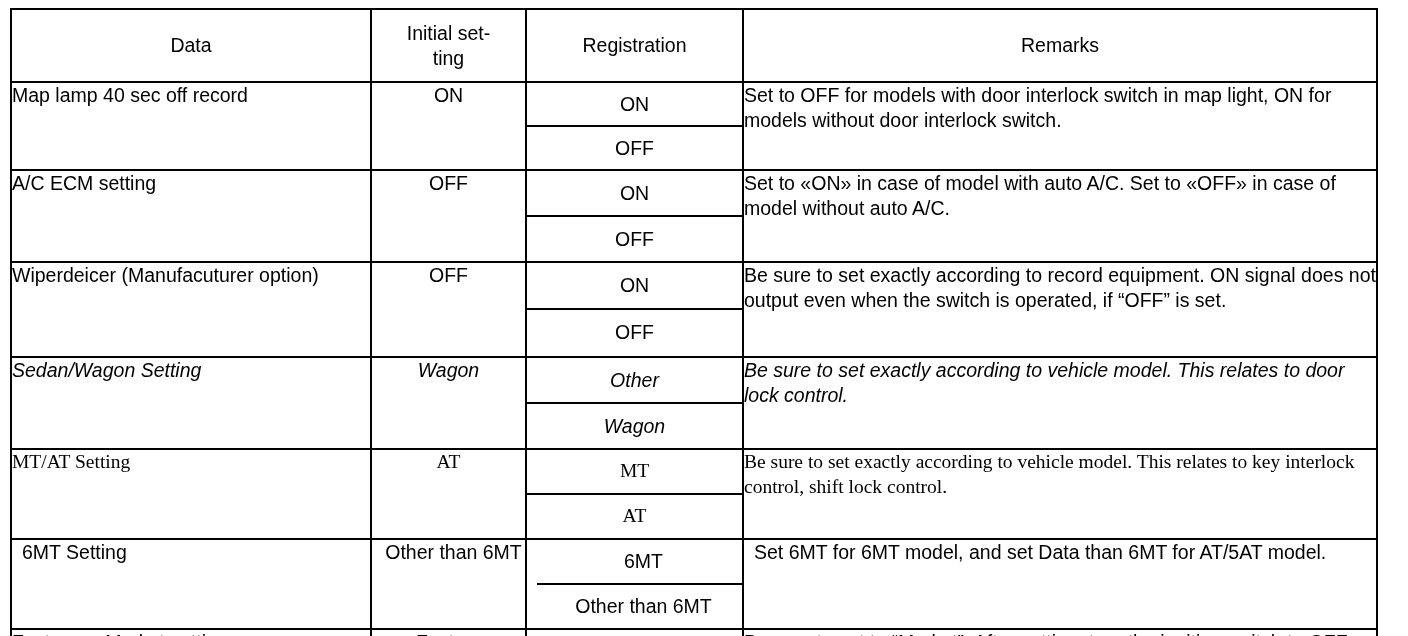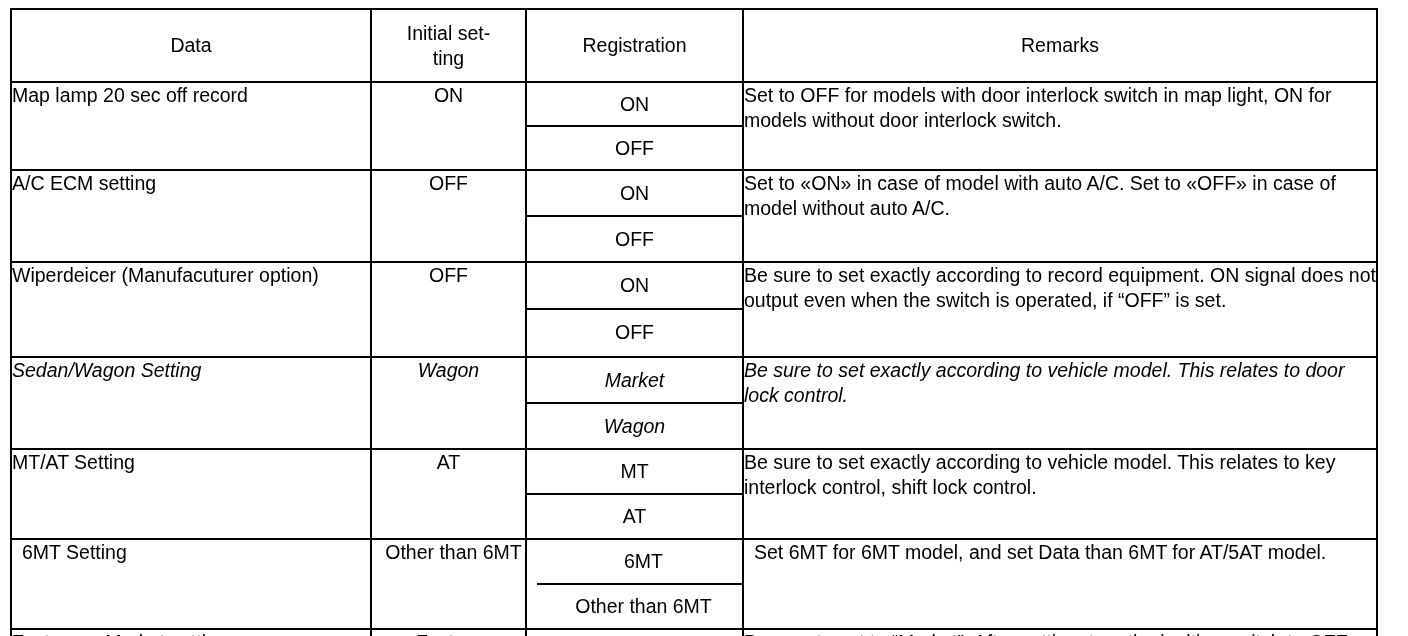--- a/index.html
+++ b/index.html
@@ -95,21 +95,21 @@
   table.reg tr:last-child td {
     border-bottom: none;
   }
 
   
   tr.r0 td { height: 63px; }
   tr.r1 td { height: 72px; }
   tr.r2 td { height: 75px; }
   tr.r3 td { height: 93px; border-radius: 8px; }
   tr.r4 td { height: 75px; font-style: italic; }
-  tr.r5 td { height: 73px; }
+  tr.r5 td { height: 73px; font-family: Liberation Serif, serif; }
   tr.r6 td { height: 71px; padding-left: 10px; }
   tr.r7 td { height: 82px; }
 
   tr.r1 table.reg td { height: 34px; }
   tr.r2 table.reg td { height: 36px; }
   tr.r3 table.reg td { height: 37px; }
   tr.r4 table.reg td { height: 36px; }
   tr.r5 table.reg td { height: 35px; }
   tr.r6 table.reg td { height: 35px; margin-left: 12px; }
   tr.r7 table.reg td { height: 40px; }
@@ -134,21 +134,21 @@
         <td class="head-data">Data</td>
         <td class="head-init">
             <span class="two-line">Initial set-</span>
             <span class="two-line">ting</span>
           </td>
         <td class="head-reg">Registration</td>
         <td class="head-rem">Remarks</td>
       </tr>
 
       <tr class="r1">
-        <td class="cell-data">Map lamp 20 sec off record</td>
+        <td class="cell-data">Map lamp 40 sec off record</td>
         <td class="cell-init">ON</td>
         <td class="cell-reg">
           <table class="reg">
               <tbody>
             <tr>
                   <td>ON</td>
                 </tr>
             <tr>
                   <td>OFF</td>
                 </tr>
@@ -194,21 +194,21 @@
         <td class="cell-remarks">Be sure to set exactly according to record equipment. ON signal does not output even when the switch is operated, if “OFF” is set.</td>
       </tr>
 
       <tr class="r4">
         <td class="cell-data">Sedan/Wagon Setting</td>
         <td class="cell-init">Wagon</td>
         <td class="cell-reg">
           <table class="reg">
               <tbody>
             <tr>
-                  <td>Market</td>
+                  <td>Other</td>
                 </tr>
             <tr>
                   <td>Wagon</td>
                 </tr>
           </tbody>
             </table>
         </td>
         <td class="cell-remarks">Be sure to set exactly according to vehicle model. This relates to door lock control.</td>
       </tr>
 

